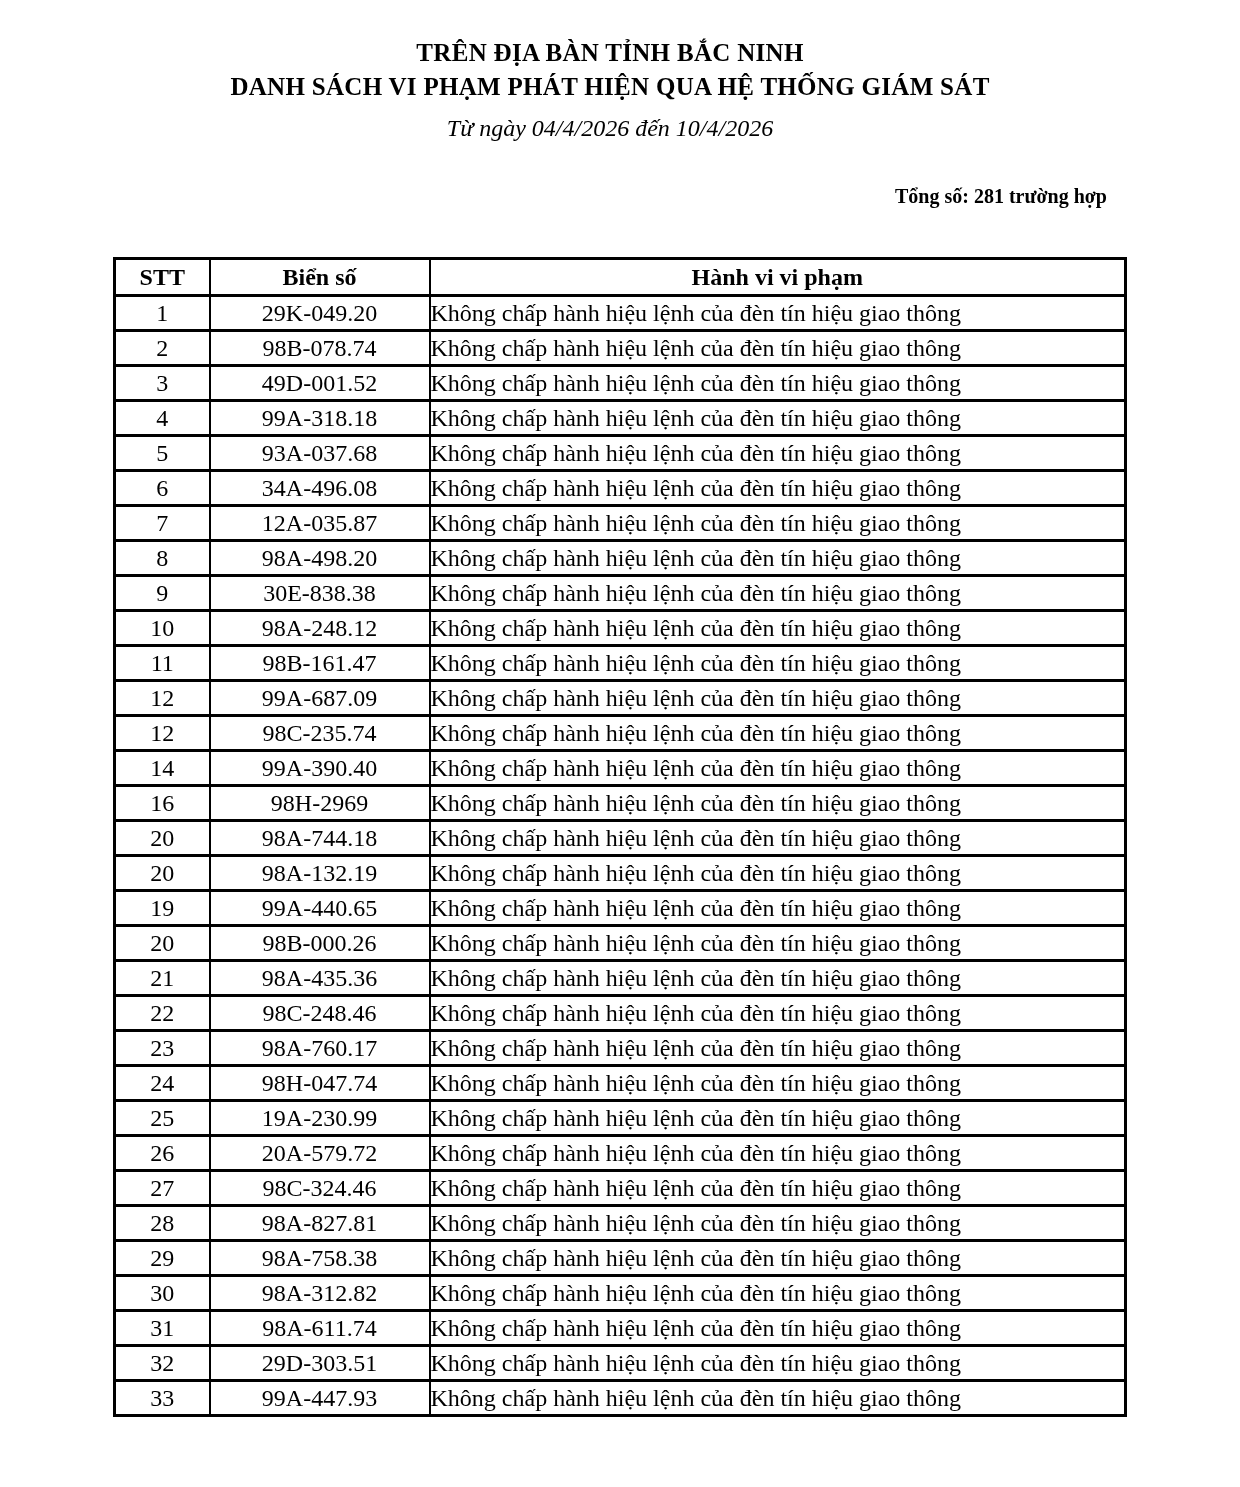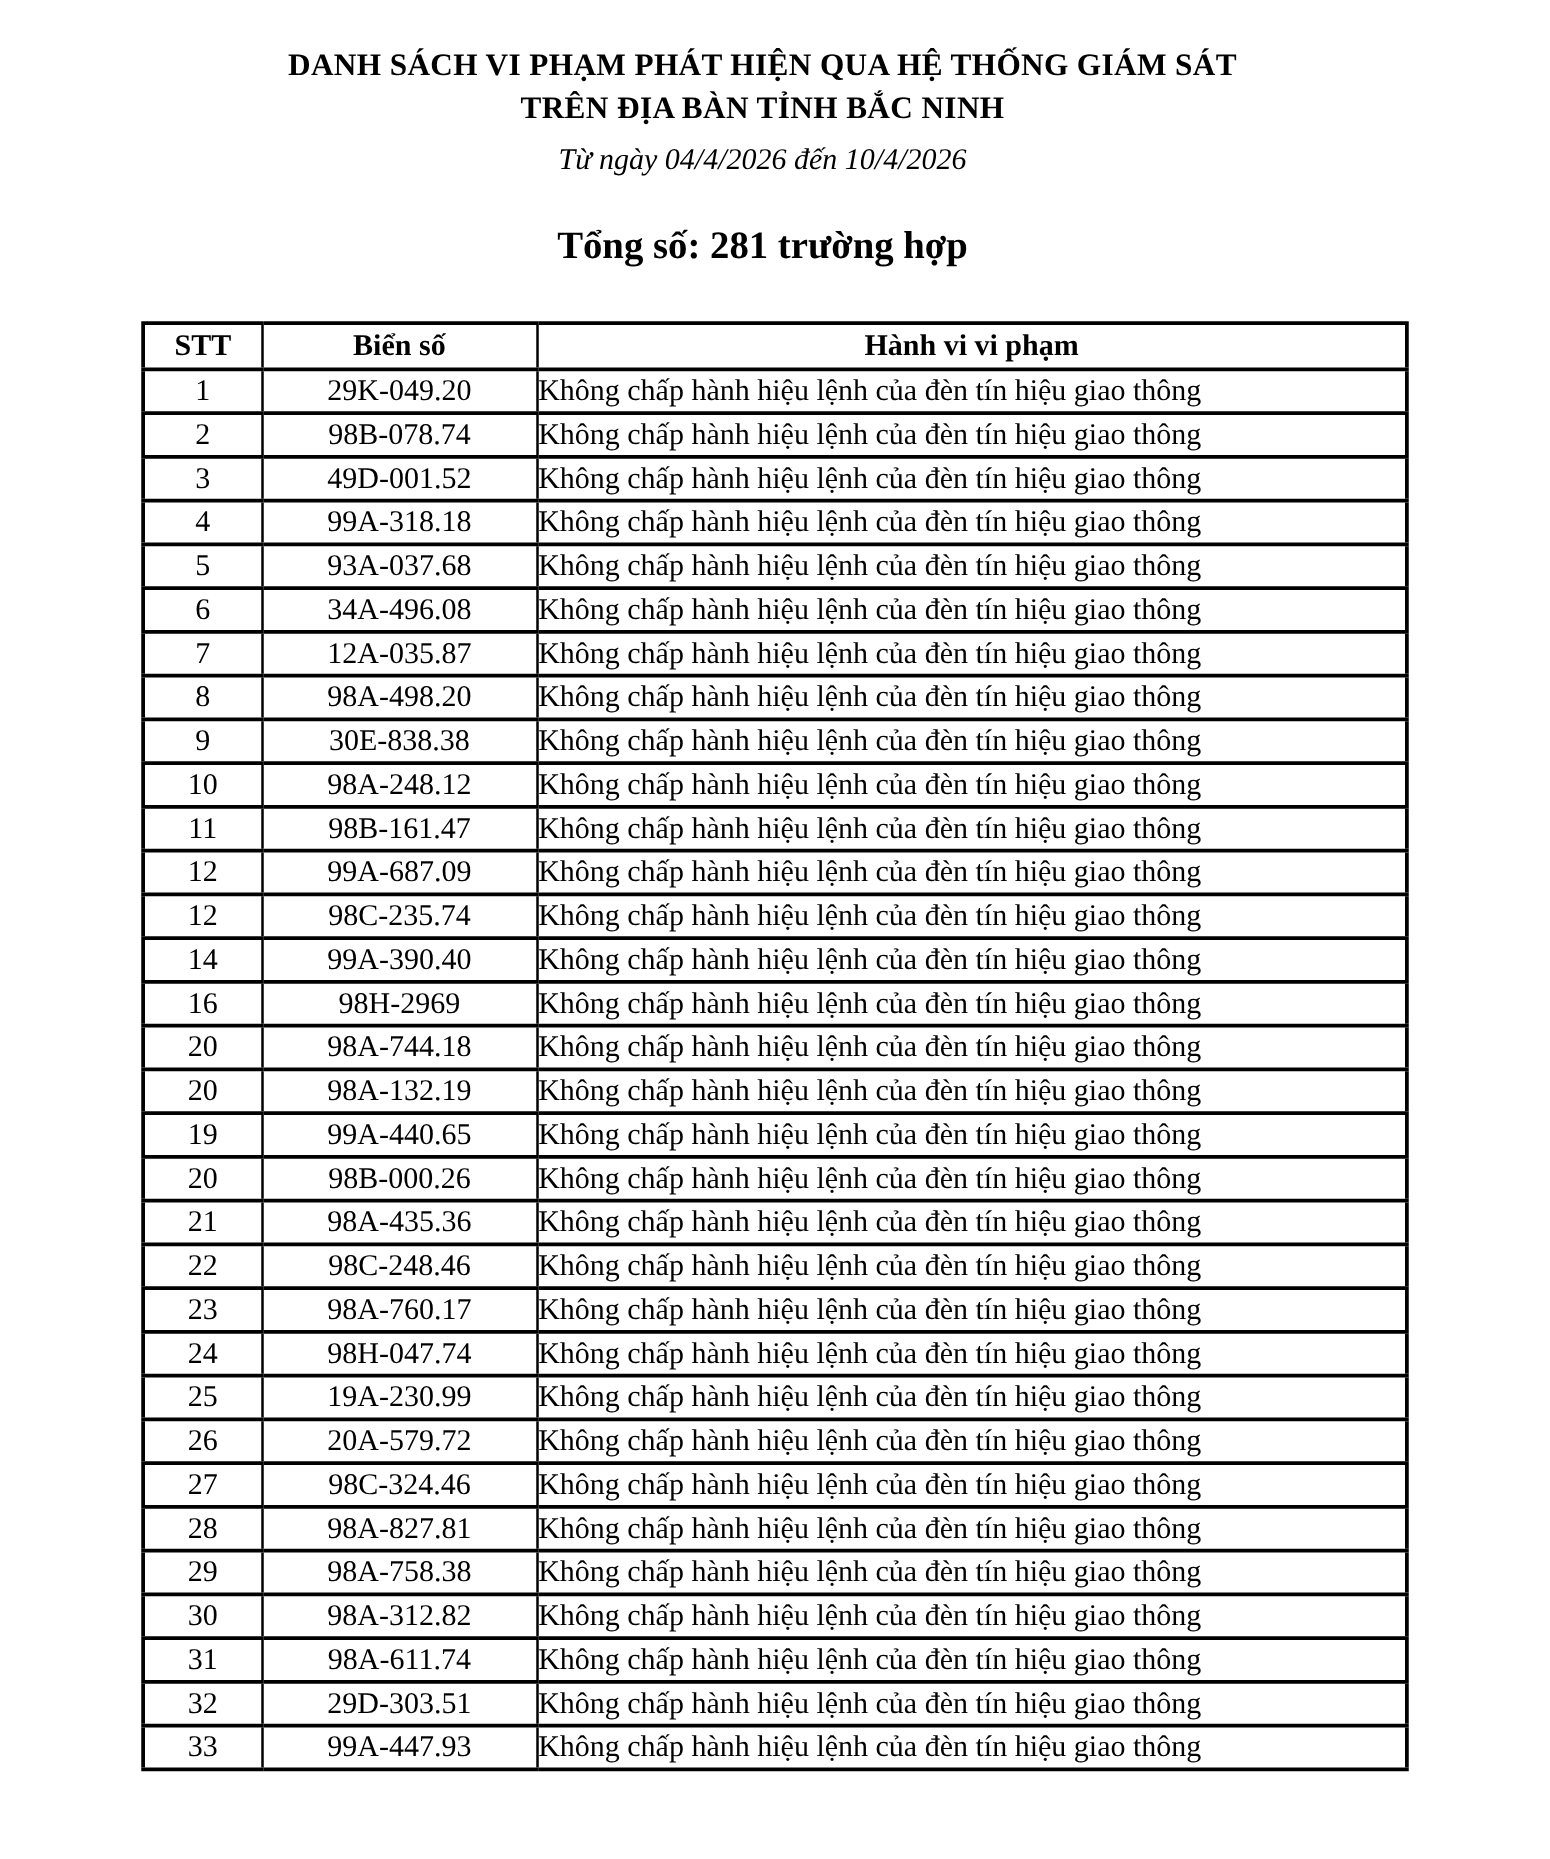--- a/index.html
+++ b/index.html
@@ -28,23 +28,23 @@
     letter-spacing: 0.3px;
   }
   .date-range {
     text-align: center;
     font-style: italic;
     font-size: 24px;
     line-height: 32px;
     margin-top: 8px;
   }
   .total {
-    text-align: center;
+    text-align: right;
     font-weight: bold;
-    font-size: 31px;
+    font-size: 20px;
     line-height: 32px;
     margin-top: 36px;
   }
   table.violations {
     border-collapse: collapse;
     width: 1014px;
     margin-top: 45px;
     table-layout: fixed;
     border: 3px solid #000;
   }
@@ -71,22 +71,22 @@
   .col-plate { width: 220px; text-align: center; }
   .col-violation { text-align: left; }
   td.col-violation { padding-left: 3px; }
 </style>
 </head>
 <body>
 
 <div class="doc">
 
   <div class="title">
+    <div>TRÊN ĐỊA BÀN TỈNH BẮC NINH</div>
     <div>DANH SÁCH VI PHẠM PHÁT HIỆN QUA HỆ THỐNG GIÁM SÁT</div>
-    <div>TRÊN ĐỊA BÀN TỈNH BẮC NINH</div>
   </div>
 
   <div class="date-range">Từ ngày 04/4/2026 đến 10/4/2026</div>
 
   <div class="total">Tổng số: 281 trường hợp</div>
 
   <table class="violations">
     <thead>
       <tr>
         <th class="col-stt">STT</th>

